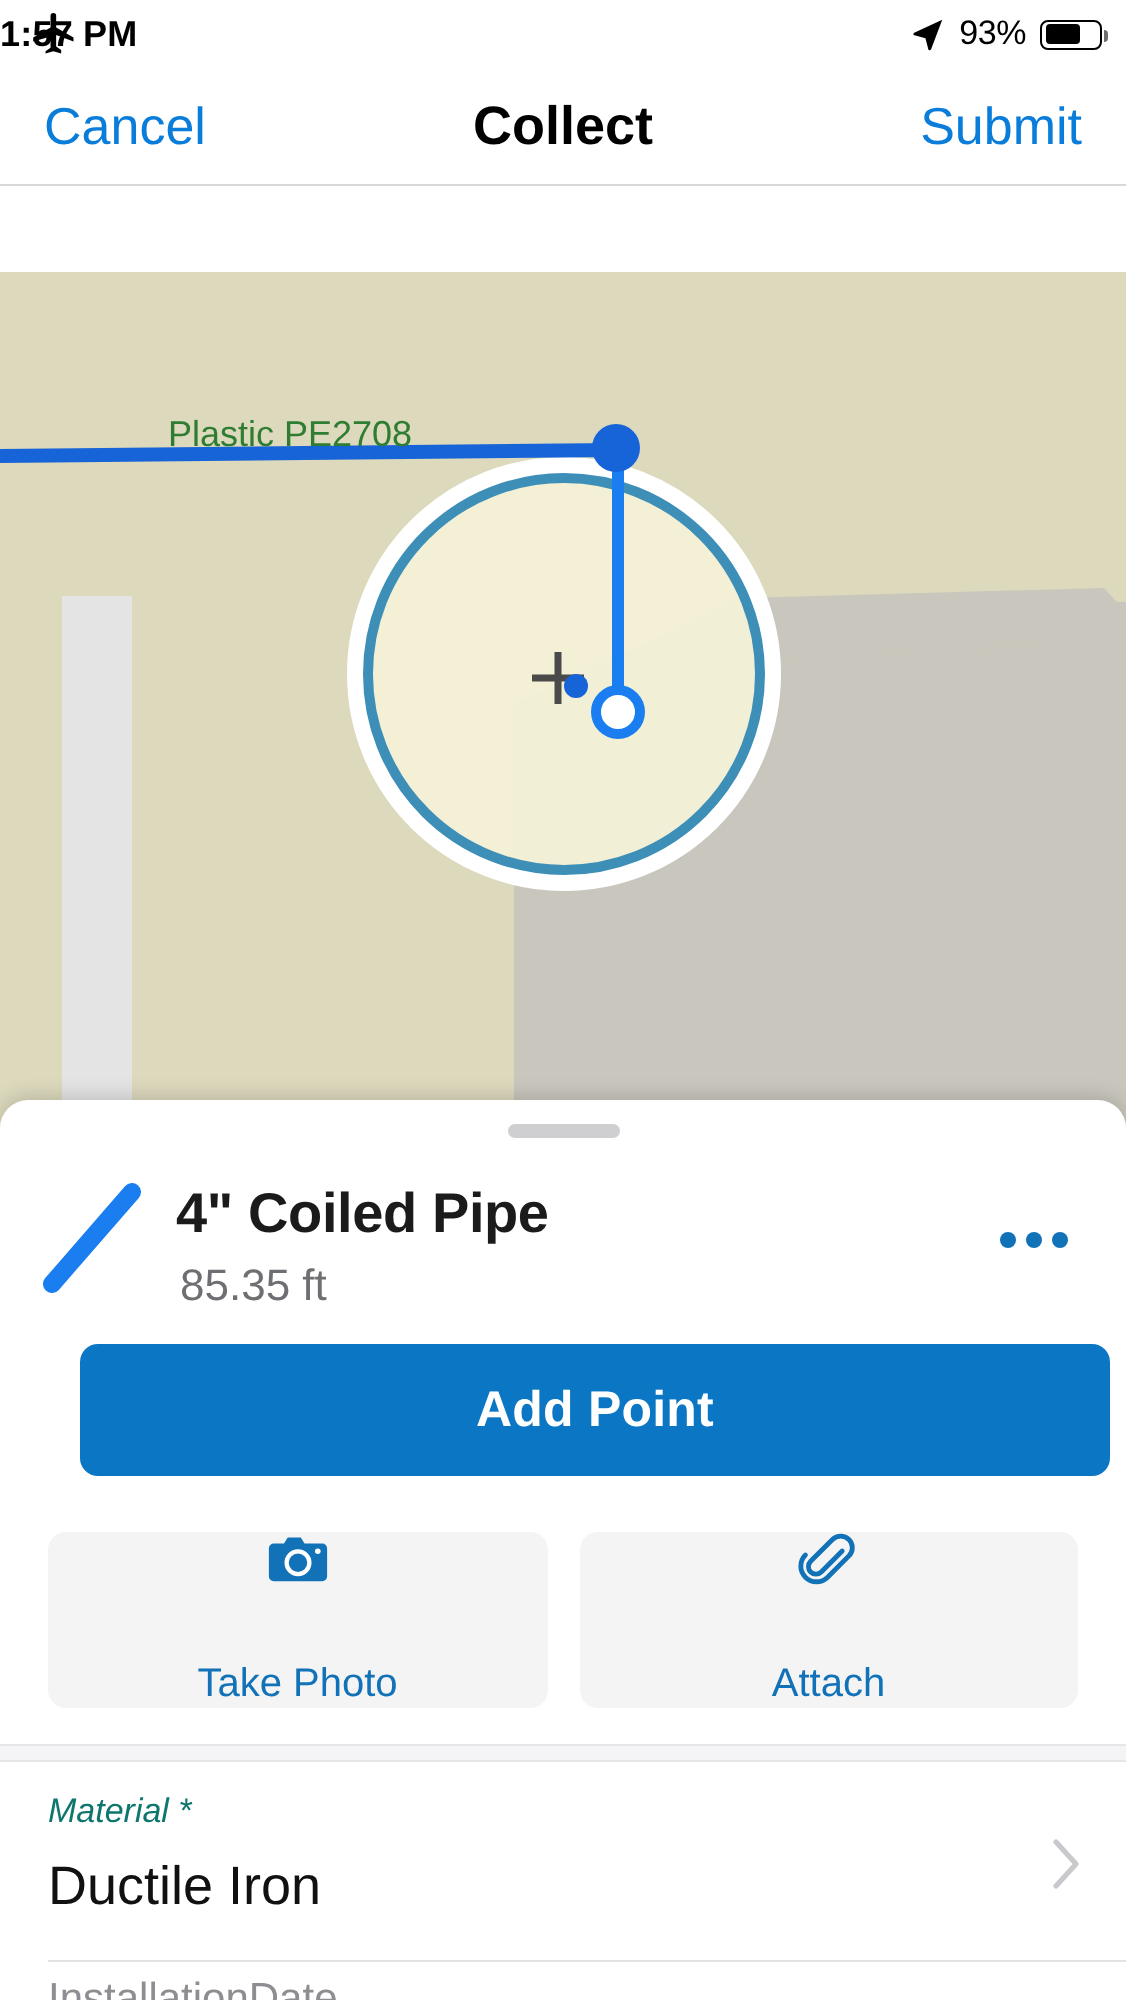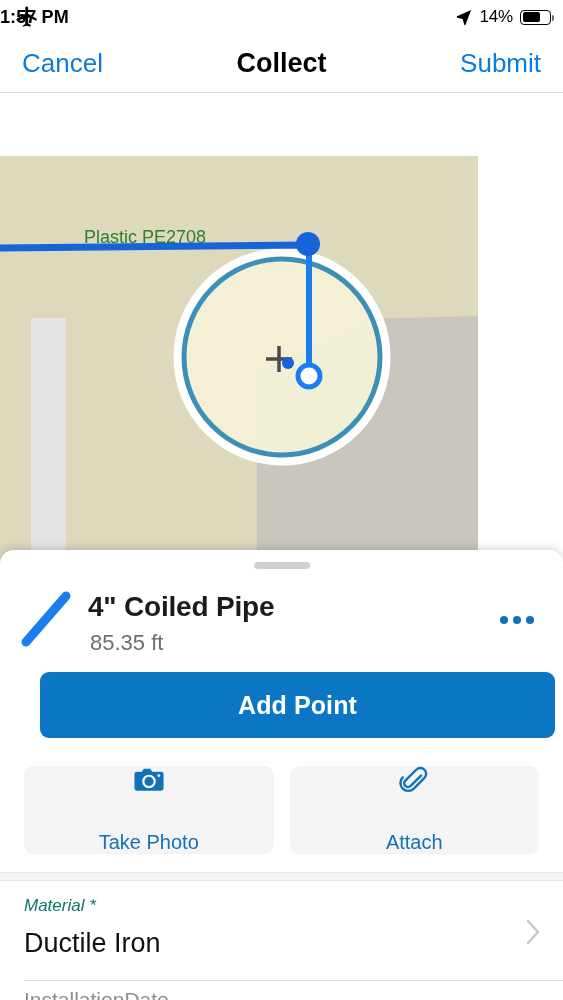--- a/index.html
+++ b/index.html
@@ -124,22 +124,22 @@
   }
   .gps-text {
     font-size: 23px;
     color: #2b7cc0;
     letter-spacing: 0.1px;
   }
 
   
   .map {
     position: absolute;
-    left: 0; top: 156px;
-    width: 478px; height: 432px;
+    left: 0; top: 136px;
+    width: 563px; height: 432px;
     background: #dcd9bd;
     overflow: hidden;
     z-index: 10;
   }
   .map-svg { position: absolute; left: 0; top: 0; }
 
   
   .sheet {
     position: absolute;
     left: 0; top: 550px;
@@ -305,21 +305,21 @@
         <path d="M21 15.5v-1.9l-8-4.6V3.6a1.3 1.3 0 0 0-2.6 0V9L2.4 13.6v1.9l8-2.4v5.3l-2.3 1.6V21l3.6-1 3.6 1v-1.6l-2.3-1.6v-5.3z" fill="#000"></path>
       </svg>
     </div>
     <div class="sb-center">
       <span class="sb-time">1:57 PM</span>
     </div>
     <div class="sb-right">
       <svg width="18" height="18" viewBox="0 0 24 24">
         <path d="M21.5 2.5 2.8 11.1c-.8.4-.7 1.6.2 1.8l7.3 1.9 1.9 7.3c.2.9 1.4 1 1.8.2z" fill="#000"></path>
       </svg>
-      <span class="sb-battery-text">14%</span>
+      <span class="sb-battery-text">93%</span>
       <span class="battery">
         <span class="battery-fill" id="battery-fill" style="width: 17.236px;"></span>
       </span>
     </div>
   </div>
 
   <div class="navbar">
     <button class="nav-btn nav-cancel">Cancel</button>
     <div class="nav-title">Collect</div>
     <button class="nav-btn nav-submit">Submit</button>

